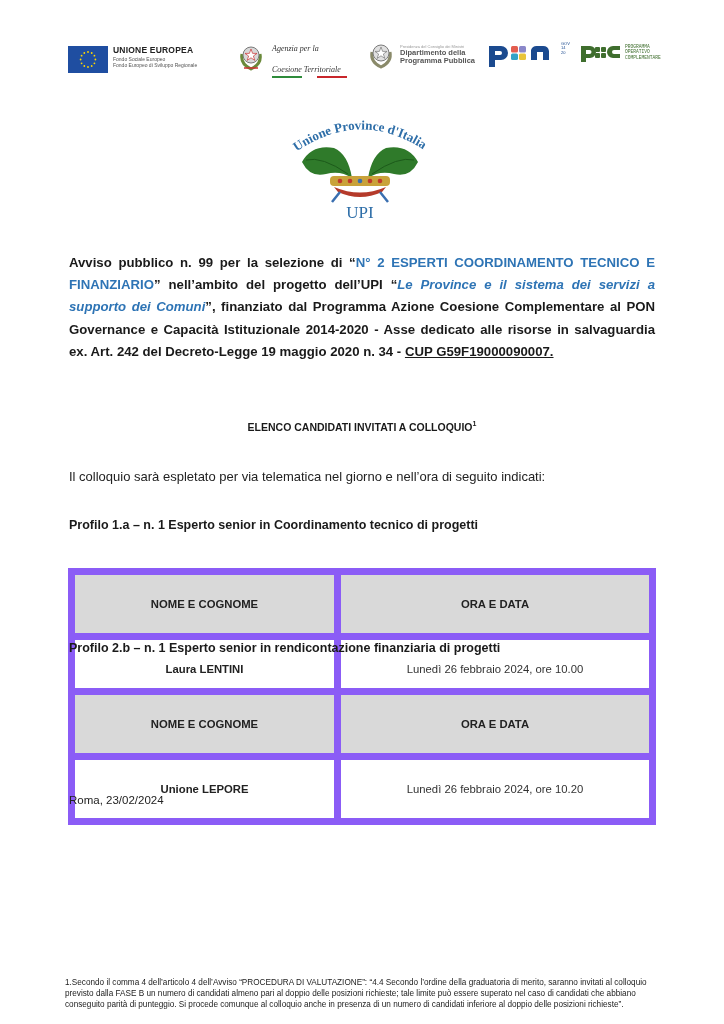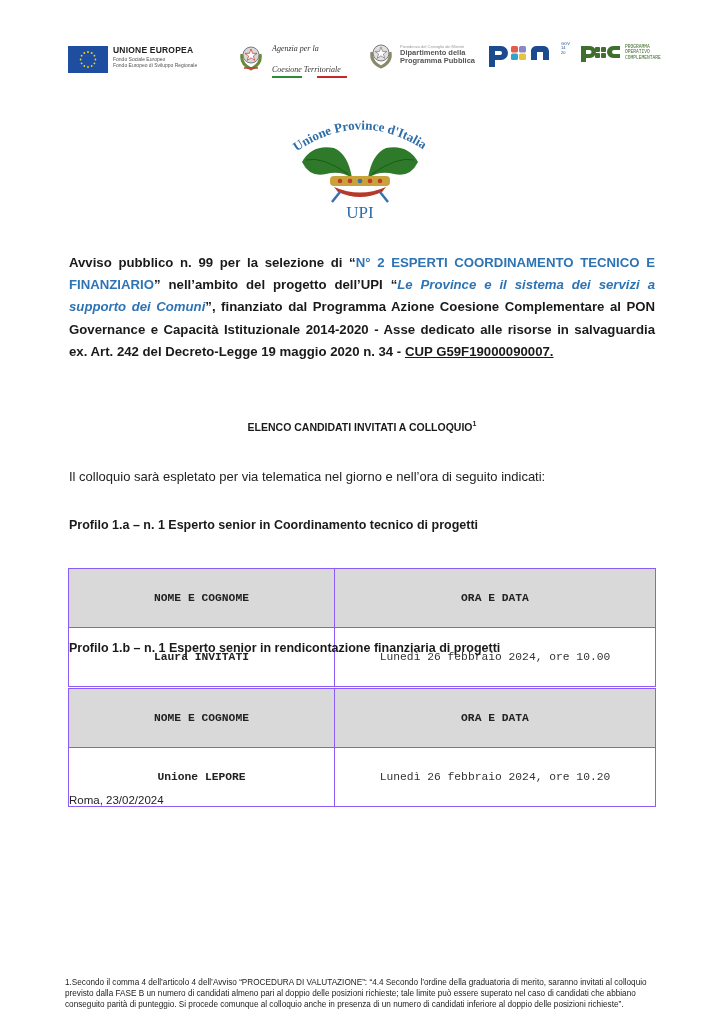--- a/index.html
+++ b/index.html
@@ -45,21 +45,21 @@
   .section-title { left: 0; width: 724px; top: 420px; text-align: center; font-size: 10.5px; font-weight: bold; }
   .section-title sup { font-size: 7px; }
 
   .lead { left: 69px; top: 469px; font-size: 13px; color: #222; }
 
   .profile { left: 69px; font-size: 12.5px; font-weight: bold; color: #1a1a1a; }
   .p1 { top: 518px; }
   .p2 { top: 641px; }
 
   table.cands { position: absolute; left: 68px; width: 588px; border-collapse: collapse; font-size: 11.3px; }
-  table.cands th, table.cands td { border: 1px solid #8b5cf6; text-align: center; padding: 17px; height: 24px; font-family: Liberation Mono, monospace; }
+  table.cands th, table.cands td { border: 7px solid #8b5cf6; text-align: center; padding: 17px; height: 24px; }
   table.cands th { background: #d9d9d9; font-weight: bold; color: #222; }
   table.cands td.name { font-weight: bold; color: #222; }
   table.cands td.date { color: #333; }
   table.cands col.c1 { width: 266px; }
   .t1 { top: 568px; }
   .t2 { top: 688px; }
 
   .place-date { left: 69px; top: 794px; font-size: 11.5px; color: #222; }
 
   .footnote { left: 65px; top: 977px; width: 592px; font-size: 8.2px; line-height: 11px; color: #222; }
@@ -190,27 +190,27 @@
       <col>
     </colgroup>
   <thead>
     <tr>
       <th>NOME E COGNOME</th>
       <th>ORA E DATA</th>
     </tr>
   </thead>
   <tbody>
     <tr>
-      <td class="name">Laura INVITATI</td>
+      <td class="name">Laura LENTINI</td>
       <td class="date">Lunedì 26 febbraio 2024, ore 10.00</td>
     </tr>
   </tbody>
 </table>
 
-<div class="abs profile p2">Profilo 1.b – n. 1 Esperto senior in rendicontazione finanziaria di progetti</div>
+<div class="abs profile p2">Profilo 2.b – n. 1 Esperto senior in rendicontazione finanziaria di progetti</div>
 <table class="cands t2">
   <colgroup>
       <col class="c1">
       <col>
     </colgroup>
   <thead>
     <tr>
       <th>NOME E COGNOME</th>
       <th>ORA E DATA</th>
     </tr>

